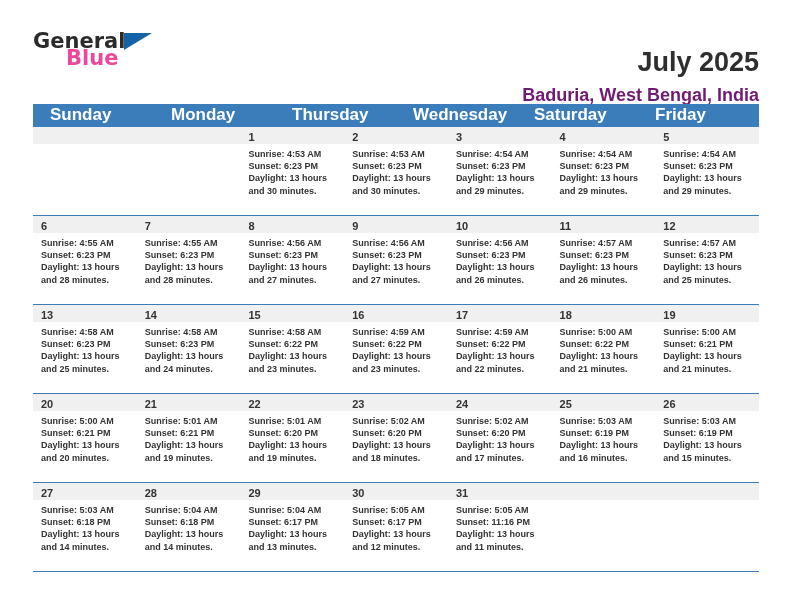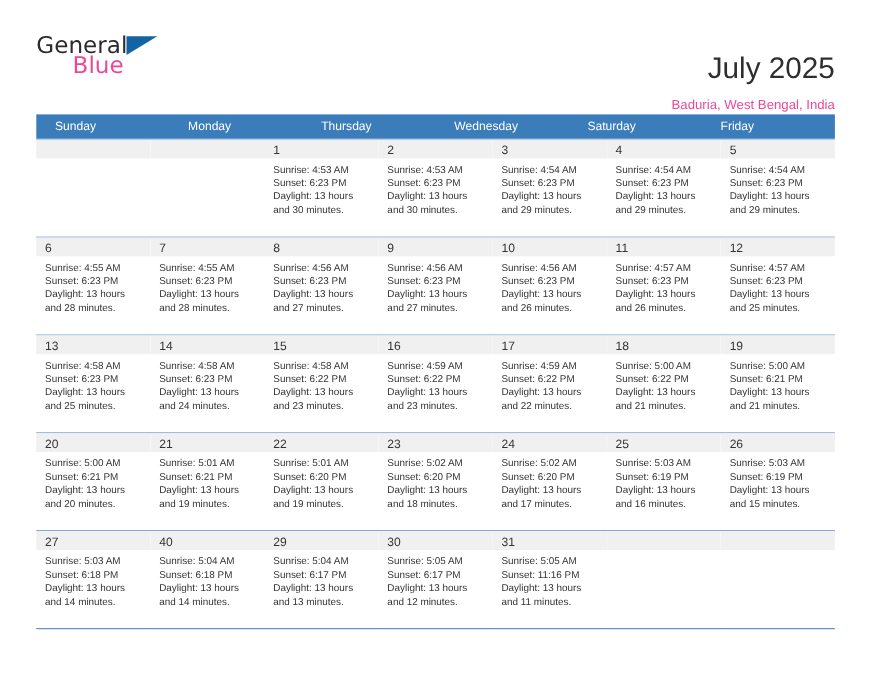--- a/index.html
+++ b/index.html
@@ -12,20 +12,21 @@
     background: #ffffff;
     font-family: "Liberation Sans", sans-serif;
     color: #222222;
     overflow: hidden;
   }
   .page {
     position: relative;
     width: 792px;
     height: 612px;
     box-sizing: border-box;
+    font-weight: bold;
   }
 
   
   .header {
     position: absolute;
     left: 33px;
     top: 30px;
     right: 33px;
     height: 65px;
   }
@@ -67,48 +68,47 @@
     top: 16px;
     text-align: right;
   }
   .cal-title {
     font-size: 27px;
     color: #2e2e2e;
     line-height: 32px;
     white-space: nowrap;
   }
   .cal-subtitle {
-    font-size: 12px;
-    color: #ec4899;
+    font-size: 18px;
+    color: #701a75;
     line-height: 18px;
     margin-top: 8px;
     white-space: nowrap;
   }
 
   
   .calendar {
     position: absolute;
     left: 33px;
     top: 104px;
     width: 726px;
   }
   .weekdays {
     display: flex;
     background: #3b7cba;
     height: 22px;
   }
   .weekday {
     flex: 1 1 0;
     color: #ffffff;
-    font-size: 11px;
+    font-size: 17px;
     line-height: 22px;
-    padding-left: 0;
+    padding-left: 17px;
     box-sizing: border-box;
     white-space: nowrap;
-    margin-left: 17px;
   }
   .week {
     display: flex;
     border-top: 1px solid #3b7cba;
     height: 88px;
   }
   .week:last-child {
     border-bottom: 1px solid #3b7cba;
   }
   .day {
@@ -423,21 +423,21 @@
           <div class="day">
             <div class="day-num-band"><span class="day-num">27</span></div>
             <div class="day-info">
               <div>Sunrise: 5:03 AM</div>
               <div>Sunset: 6:18 PM</div>
               <div>Daylight: 13 hours</div>
               <div>and 14 minutes.</div>
             </div>
           </div>
           <div class="day">
-            <div class="day-num-band"><span class="day-num">40</span></div>
+            <div class="day-num-band"><span class="day-num">28</span></div>
             <div class="day-info">
               <div>Sunrise: 5:04 AM</div>
               <div>Sunset: 6:18 PM</div>
               <div>Daylight: 13 hours</div>
               <div>and 14 minutes.</div>
             </div>
           </div>
           <div class="day">
             <div class="day-num-band"><span class="day-num">29</span></div>
             <div class="day-info">

